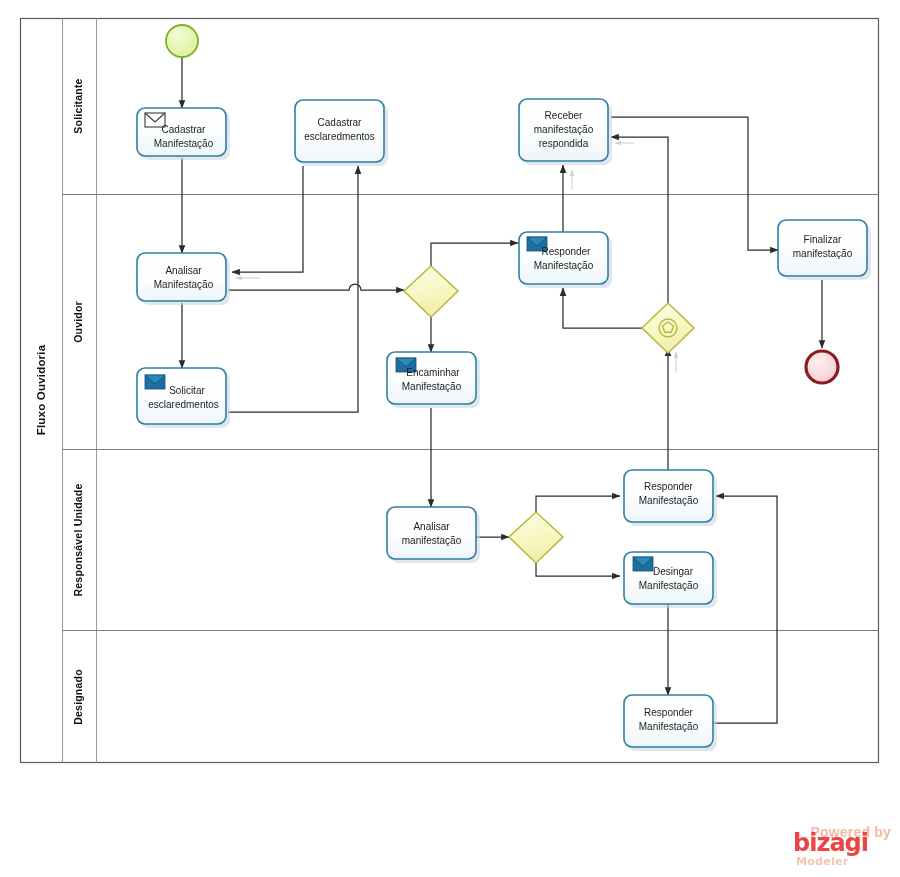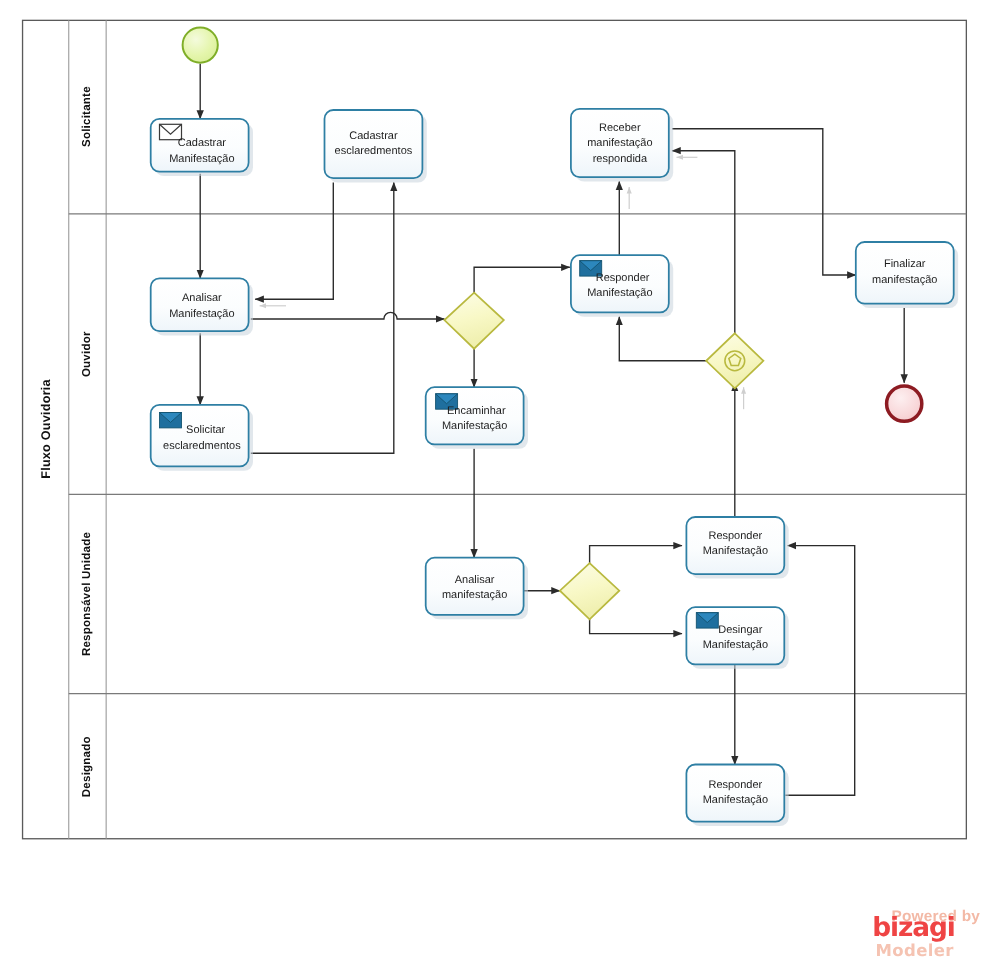--- a/index.html
+++ b/index.html
@@ -59,21 +59,21 @@
     position:absolute;right:2px;top:0;font-size:14px;font-weight:bold;
     color:#f3b9a6;font-family:Liberation Sans, sans-serif;
     letter-spacing:.2px;
   }
   #bizagi .word{
     position:absolute;left:0;top:7px;font-size:24px;font-weight:bold;
     color:#ef4444;font-family:"DejaVu Sans",sans-serif;letter-spacing:-1px;
     line-height:1;
   }
   #bizagi .modeler{
-    position:absolute;left:3px;top:31px;font-size:15px;font-weight:bold;
+    position:absolute;left:3px;top:31px;font-size:11px;font-weight:bold;
     color:#f5c3b2;font-family:"DejaVu Sans",sans-serif;letter-spacing:.3px;
   }
 </style>
 </head>
 <body>
 
 <div id="canvas">
 
   <svg class="diagram" viewBox="0 0 900 877">
     <defs>

